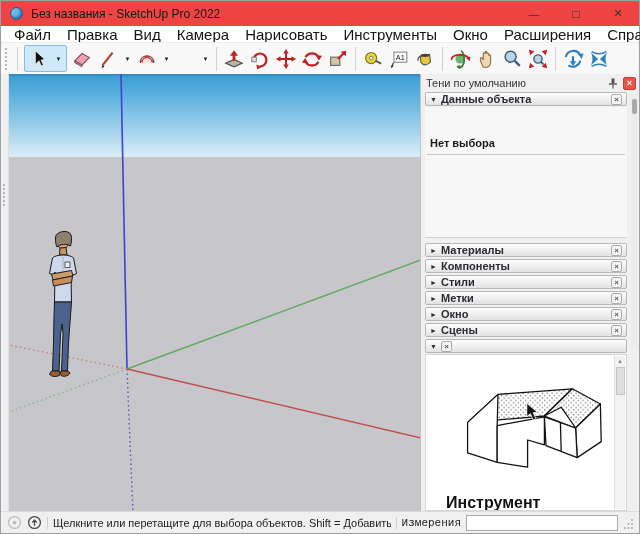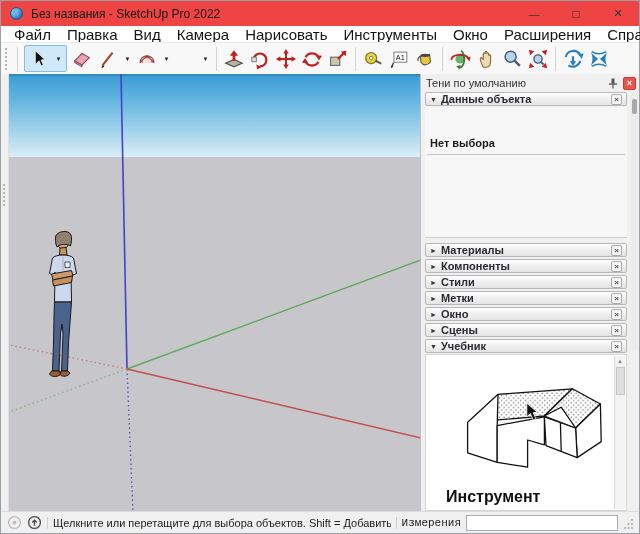--- a/index.html
+++ b/index.html
@@ -74,21 +74,21 @@
     font-size:8px; line-height:9px; text-align:center; color:#555; font-weight:bold; }
   .entity-content { height:131px; flex:0 0 auto; background:#f7f7f7;
     border-bottom:1px solid #cfcfcf; }
   .no-selection { font-weight:bold; color:#1a1a1a; padding:6px 0 5px 5px; font-size:11px;margin-top:24px; }
   .entity-rule { border-top:1px solid #c9c9c9; margin:0 2px; }
   .sections-gap { height:4px; flex:0 0 auto; }
   .tutorial-content { flex:1 1 auto; background:#fff; border:1px solid #d5d5d5;
     position:relative; overflow:hidden; min-height:0; }
   .house { display:block; margin:13px 0 0 24px; width:168px; height:112px; }
   .tut-heading { font-size:16px; font-weight:bold; color:#111; padding-left:20px;
-    margin-top:8px; line-height:17px; }
+    margin-top:14px; line-height:17px; }
   .tut-scroll { position:absolute; top:1px; right:1px; bottom:1px; width:11px;
     background:#f3f3f3; border-left:1px solid #dcdcdc; display:flex; flex-direction:column;
     align-items:center; }
   .tut-scroll .up { font-size:6px; color:#888; height:11px; line-height:11px; }
   .tut-scroll .thumb { width:9px; height:28px; background:#dedede; border:1px solid #c4c4c4; }
   .tray-scroll { position:absolute; right:1px; top:19px; height:256px; width:7px; background:#ececec; }
   .tray-scroll .thumb { width:5px; height:15px; margin:6px auto 0; background:#a9a9a9; border-radius:2px; }
 
   
   .statusbar { height:22px; flex:0 0 auto; background:#f0f0f0; border-top:1px solid #dcdcdc;
@@ -390,21 +390,20 @@
           <span class="sec-x">×</span>
         </div>
         <div class="sec-header">
           <span class="arrow">►</span>
           <span class="lbl">Сцены</span>
           <span class="sec-x">×</span>
         </div>
 
         <div class="sec-header">
           <span class="arrow">▼</span>
-          <span class="lbl">Учебник</span>
           <span class="sec-x">×</span>
         </div>
 
         <div class="tutorial-content">
           <svg class="house" viewBox="0 0 210 140">
             <defs>
               <pattern id="st" width="6" height="6" patternUnits="userSpaceOnUse">
                 <rect width="6" height="6" fill="#fff"></rect>
                 <circle cx="1.5" cy="1.5" r="0.8" fill="#555"></circle>
                 <circle cx="4.5" cy="4.5" r="0.8" fill="#555"></circle>

